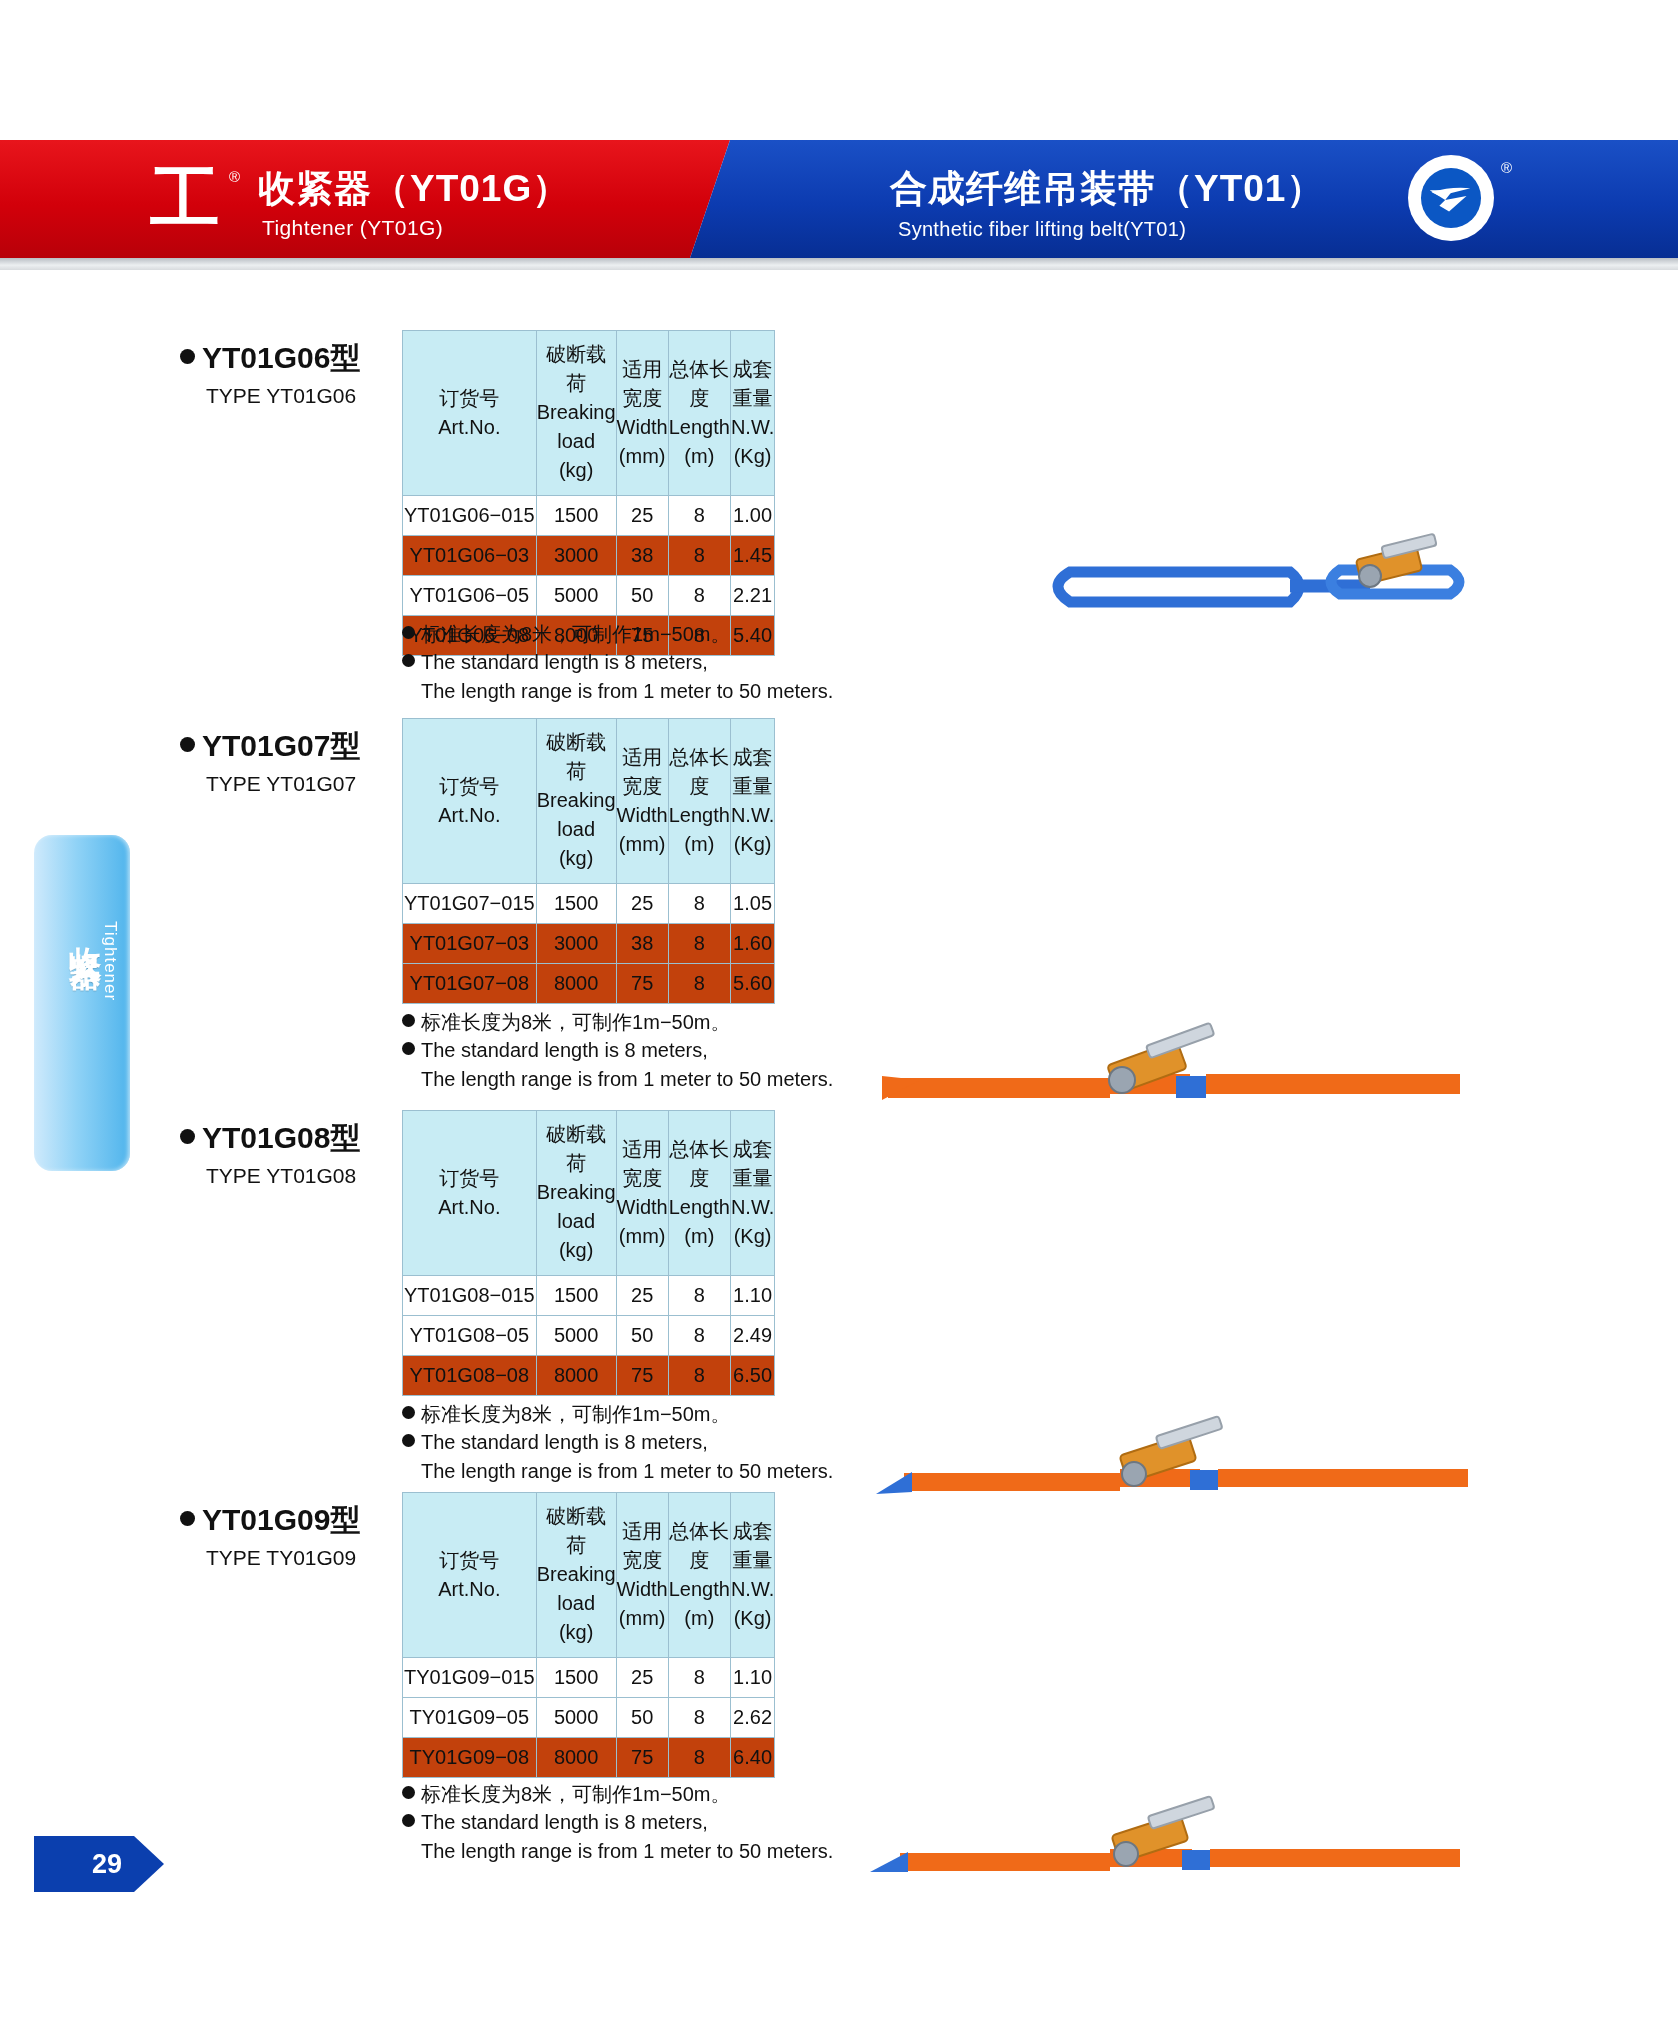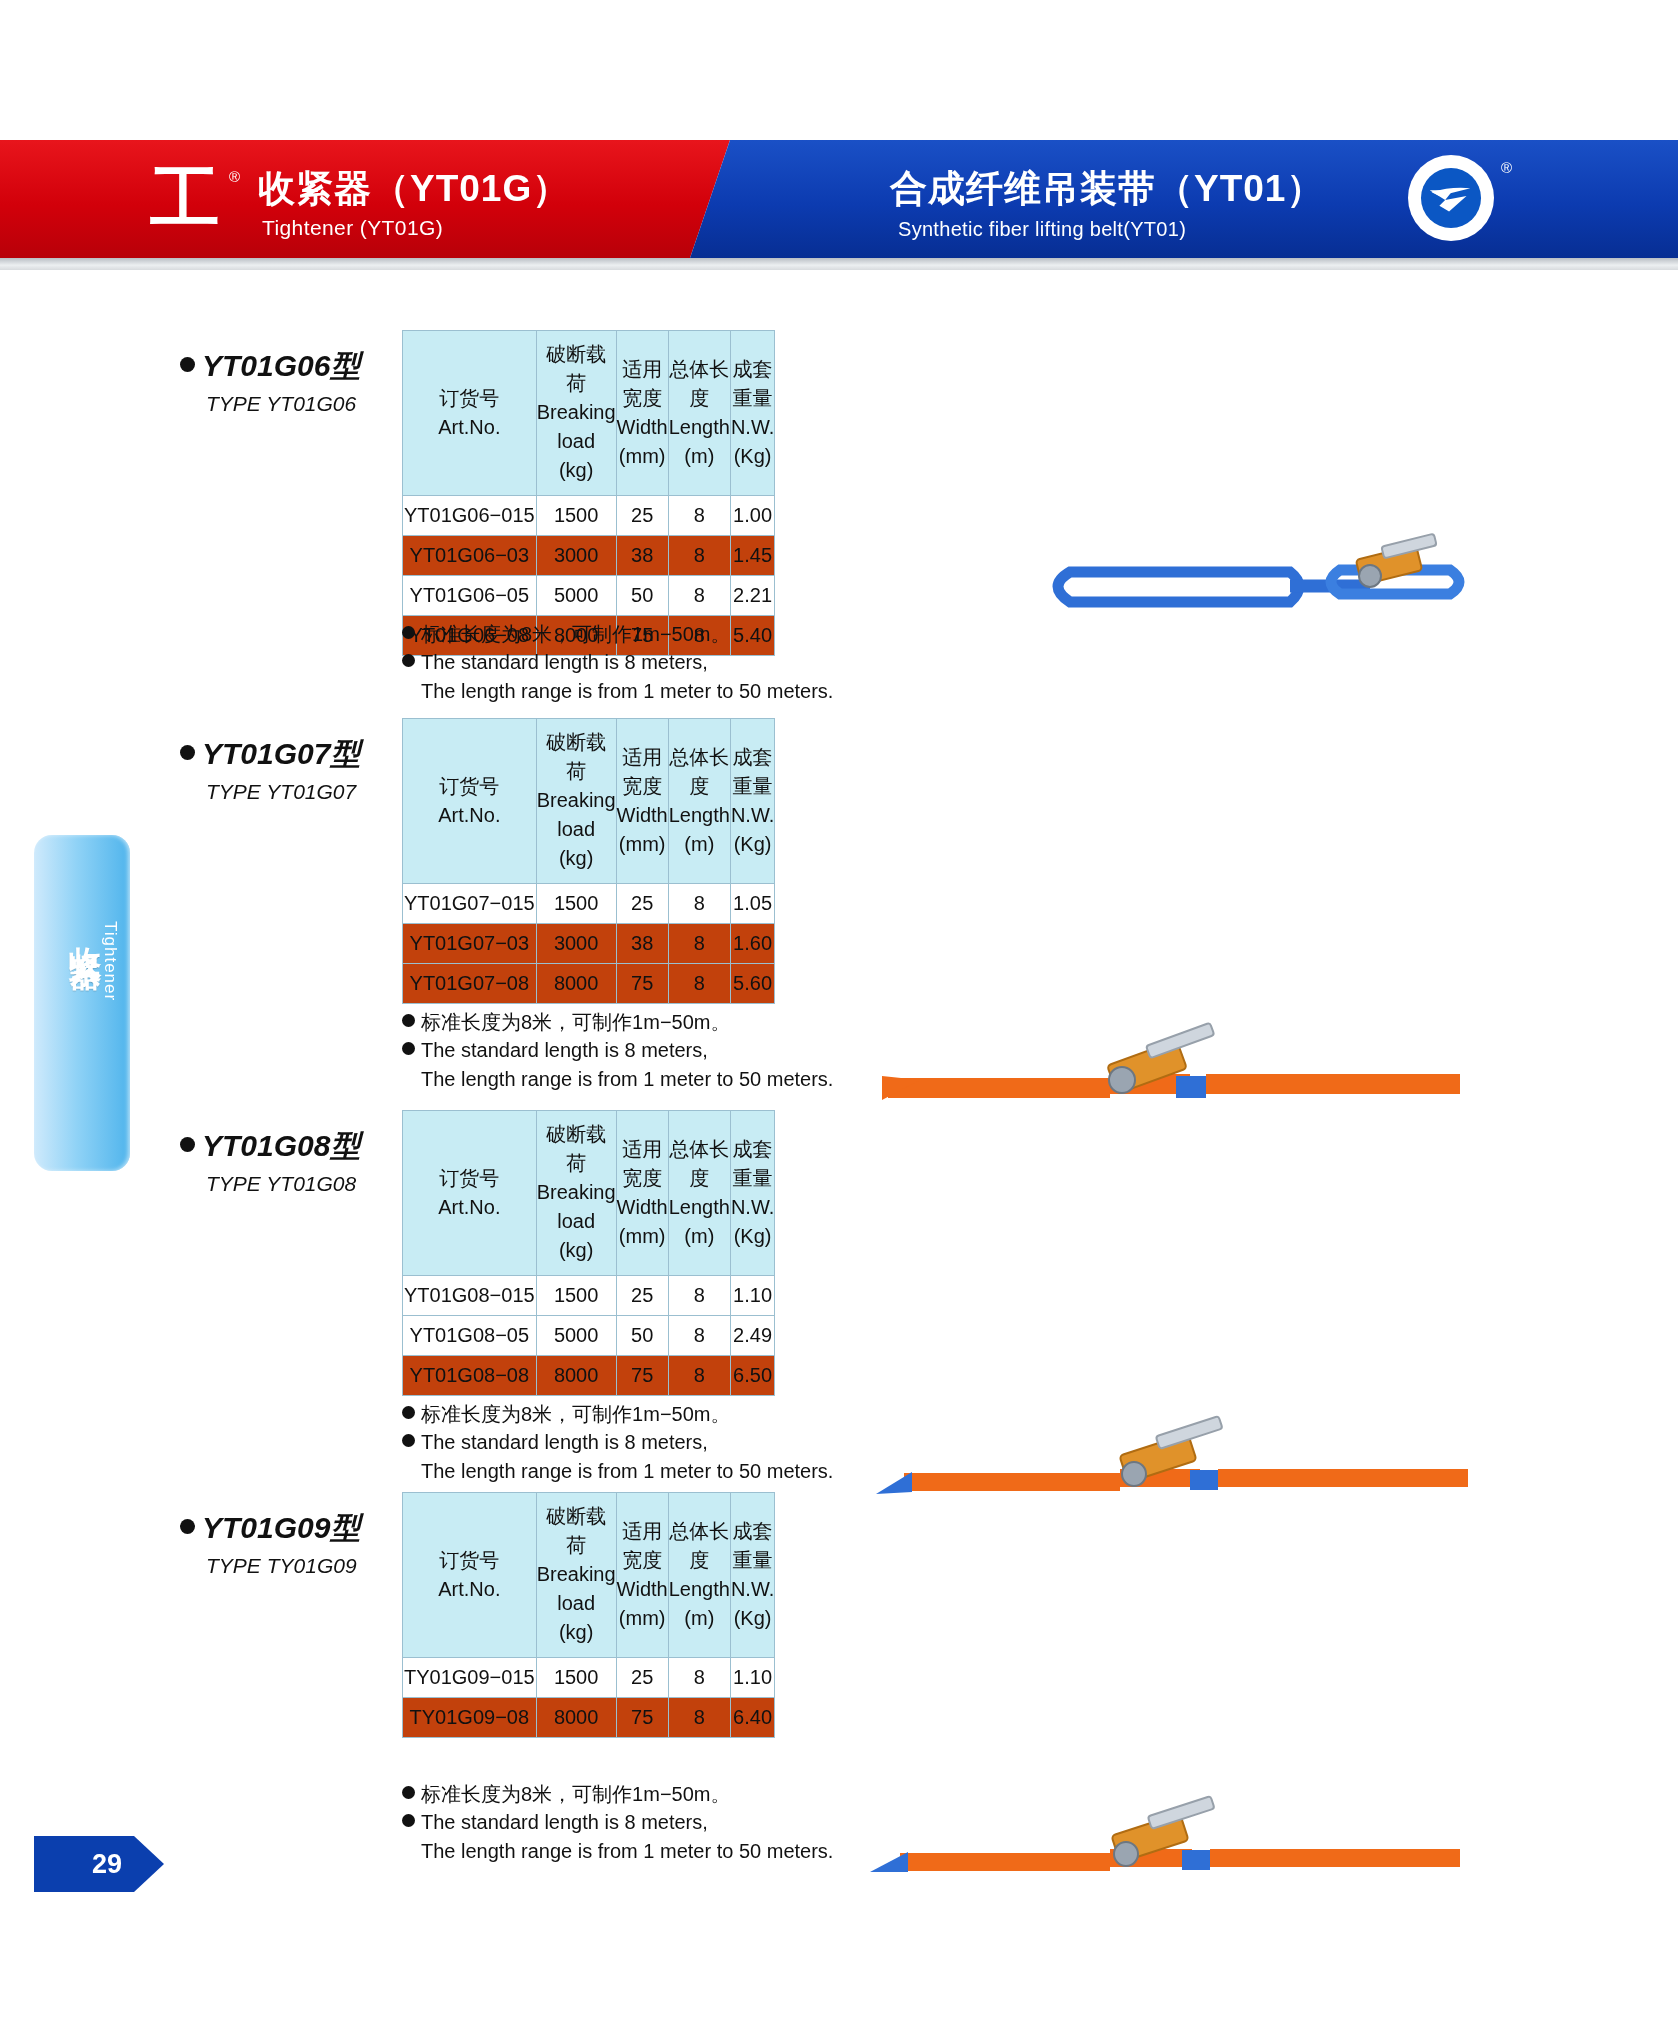--- a/index.html
+++ b/index.html
@@ -184,23 +184,22 @@
     font-size: 27px;
     font-weight: bold;
     color: #ffffff;
   }
 
   
   .block { position: absolute; }
   .block-label {
     position: absolute;
     left: 0;
-    top: 16px;
+    top: 8px;
     width: 230px;
-    font-style: italic;
   }
   .label-cn {
     font-size: 30px;
     font-weight: bold;
     color: #111;
     white-space: nowrap;
   }
   .label-cn .bullet {
     display: inline-block;
     width: 15px;
@@ -587,20 +586,27 @@
       </tr>
     </thead>
     <tbody>
       <tr>
         <td>TY01G09−015</td>
         <td>1500</td>
         <td>25</td>
         <td>8</td>
         <td>1.10</td>
       </tr>
+      <tr>
+        <td>TY01G09−05</td>
+        <td>5000</td>
+        <td>50</td>
+        <td>8</td>
+        <td>2.62</td>
+      </tr>
       <tr class="alt">
         <td>TY01G09−08</td>
         <td>8000</td>
         <td>75</td>
         <td>8</td>
         <td>6.40</td>
       </tr>
     </tbody>
   </table>
 

